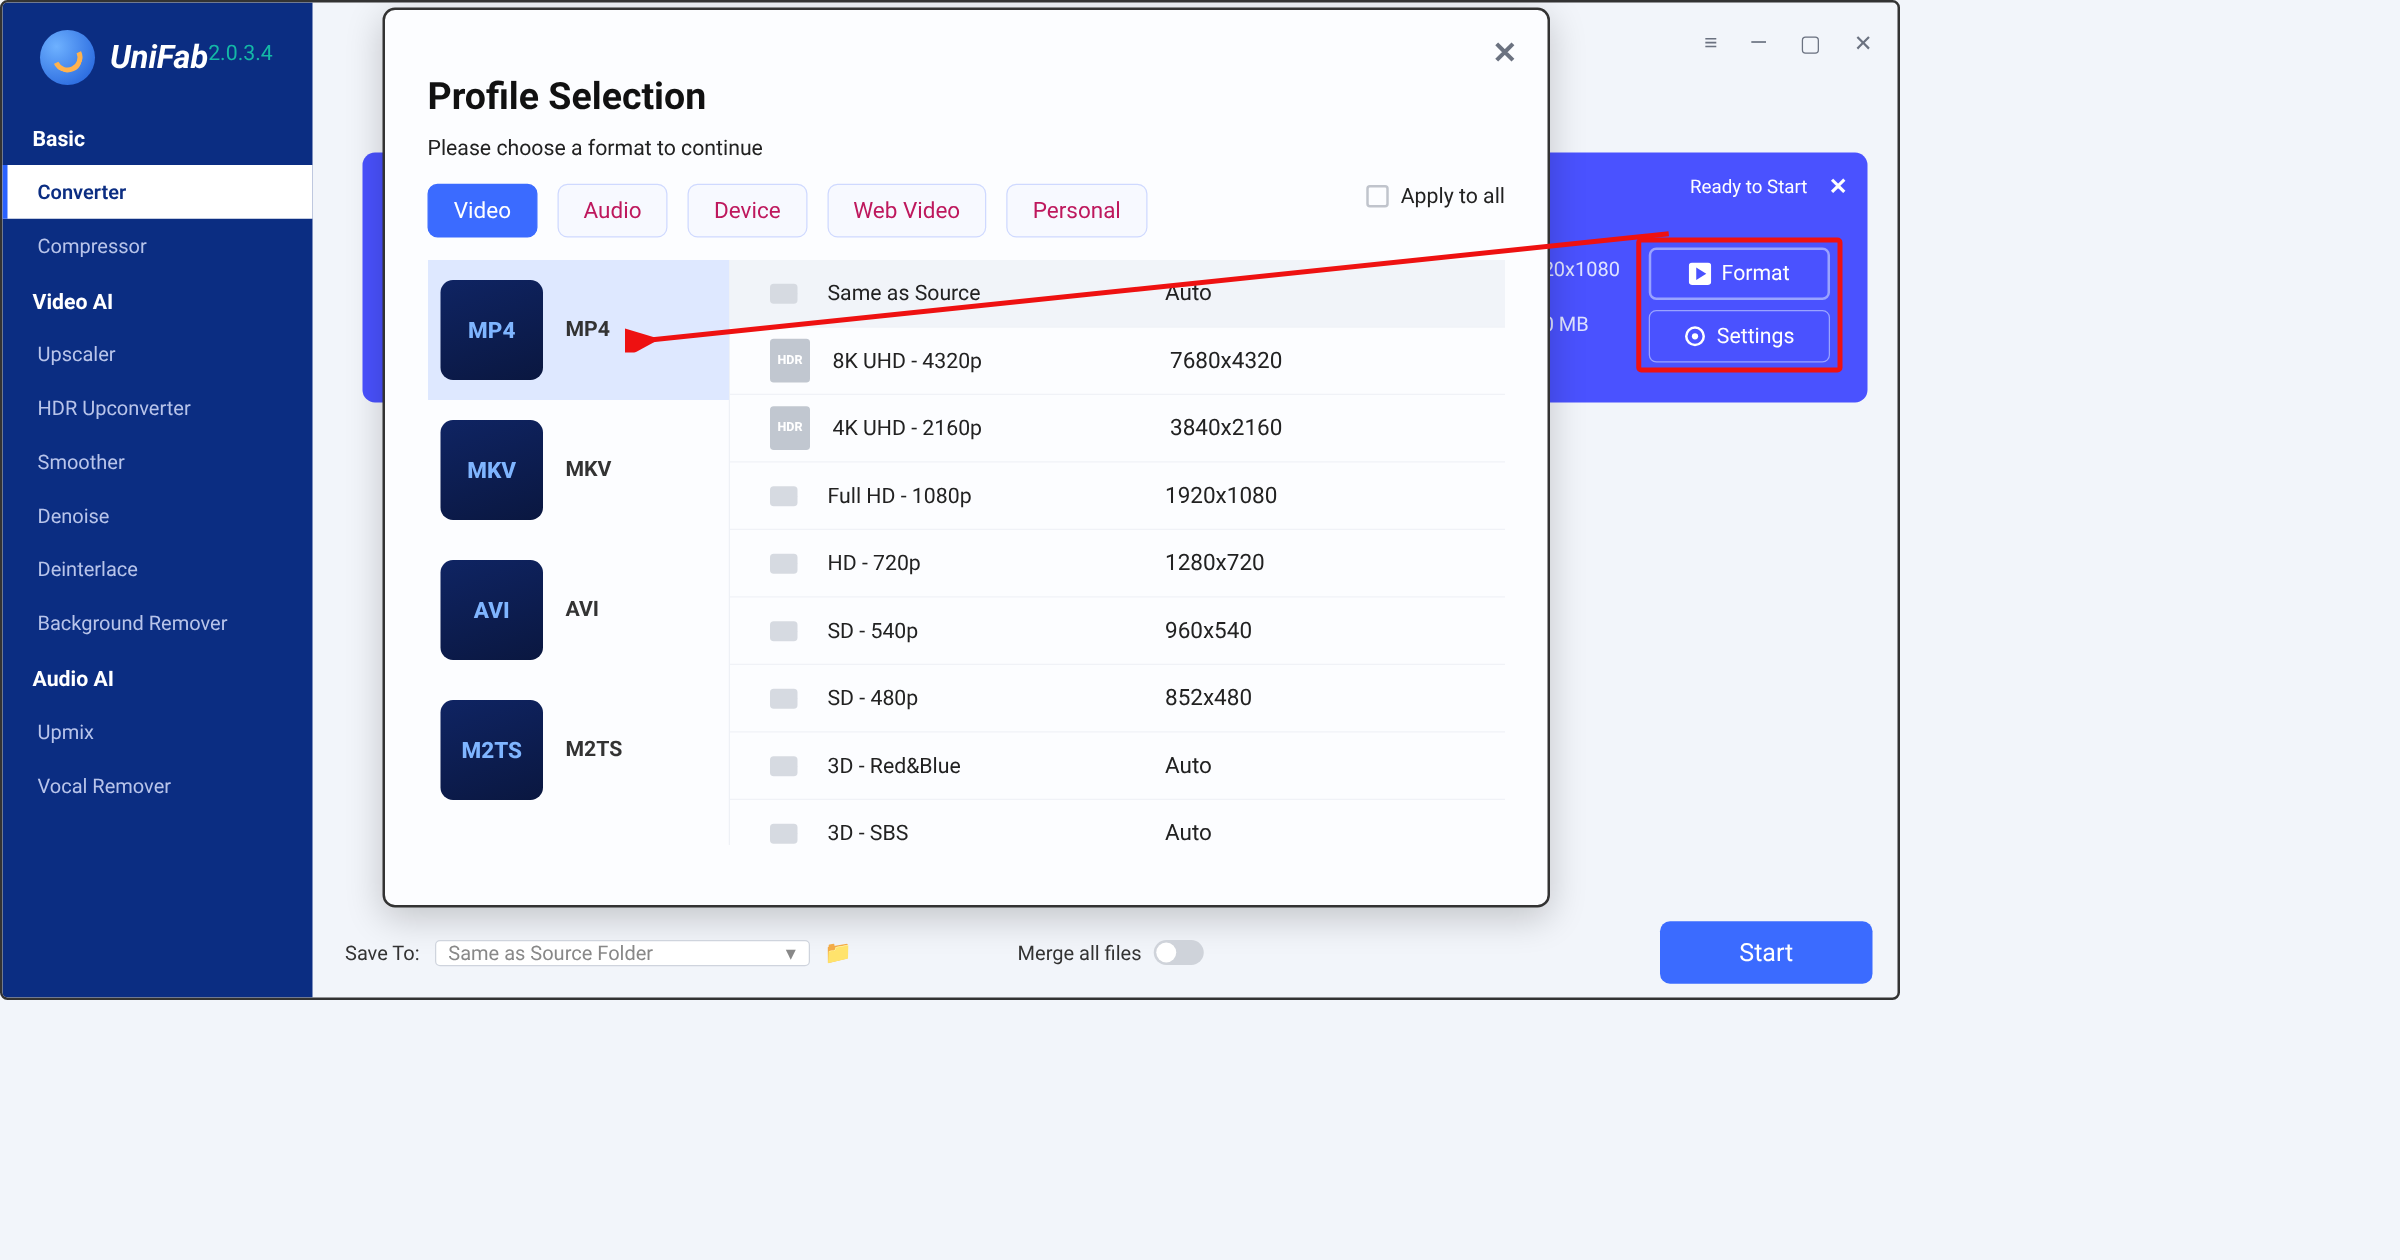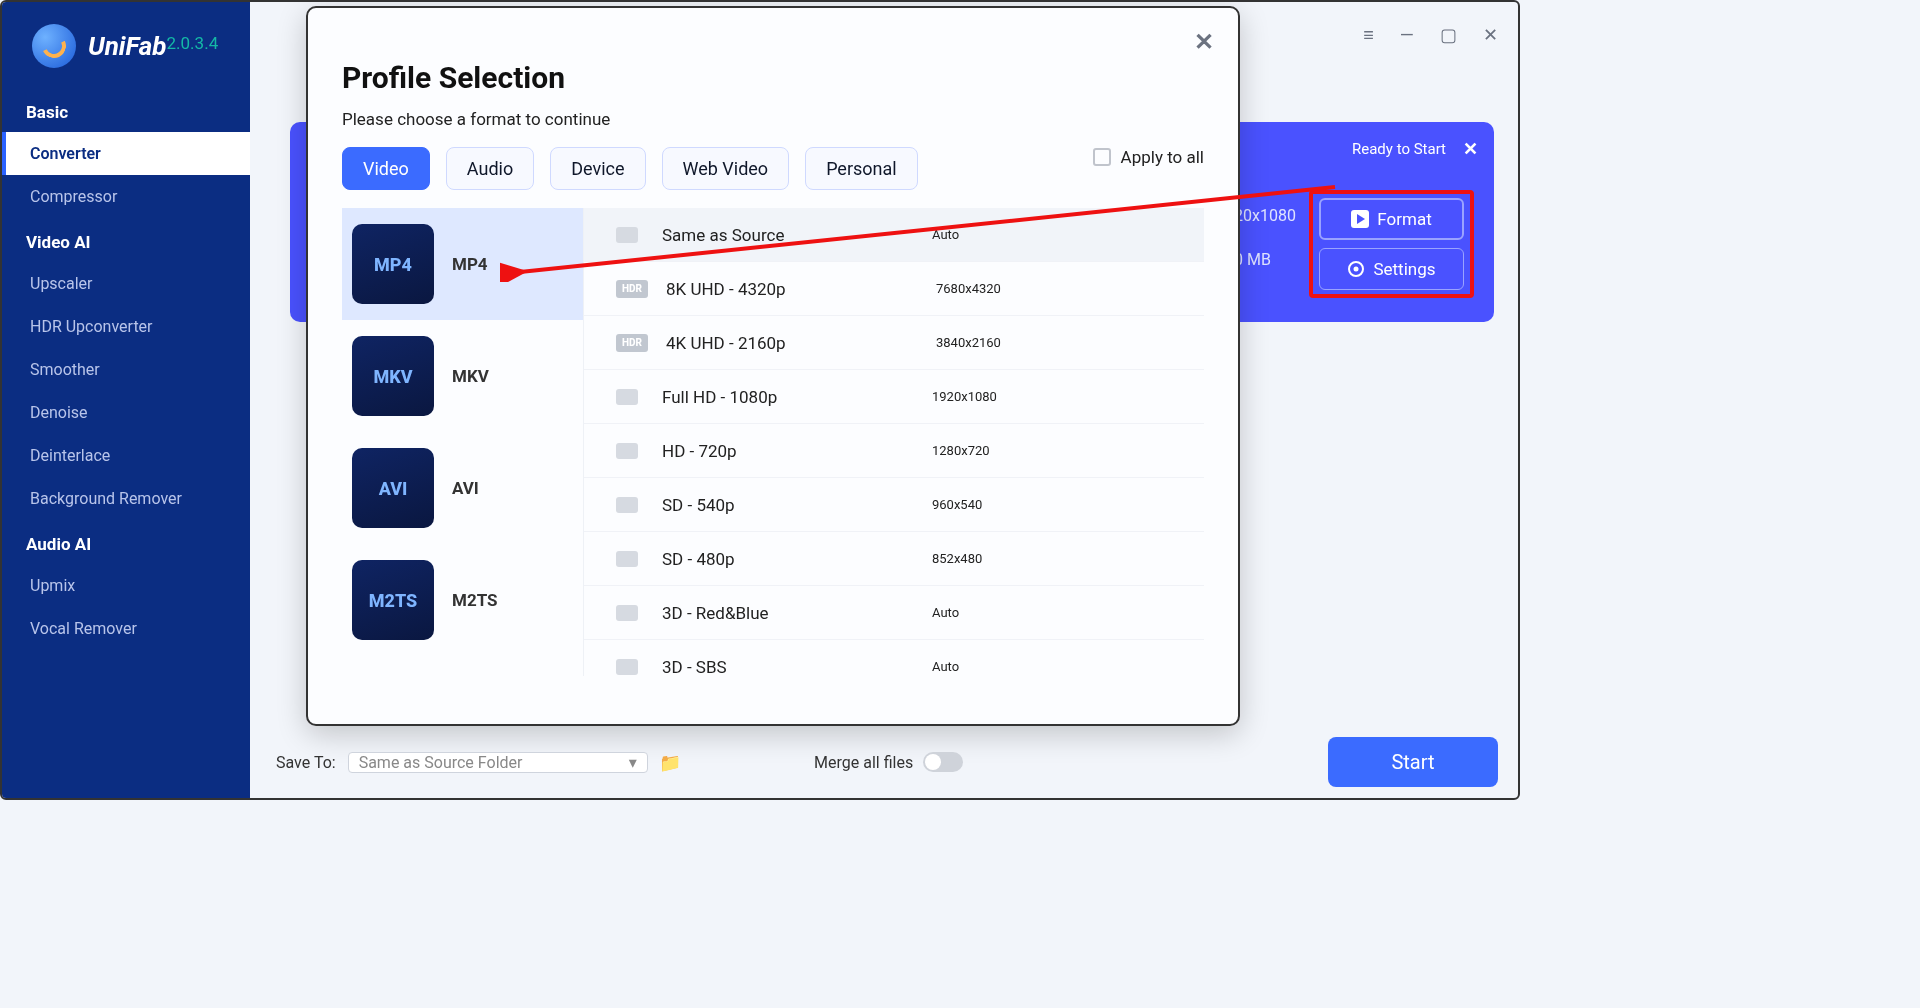--- a/index.html
+++ b/index.html
@@ -36,39 +36,39 @@
 .btn-outline.settings-btn { border:1px solid #9aa3ff; }
 .btn-outline .ico{width:18px;height:18px;display:inline-flex;align-items:center;justify-content:center;}
 
 
 .modal { position: absolute; top: 4px; left: 56px; width: 934px; height: 720px; background: #fcfdff; border: 2px solid #333; border-radius: 10px; box-shadow: 0 8px 30px rgba(0,0,0,.2); overflow:hidden;}
 .modal-close { position:absolute; top:20px; right:24px; font-size:24px; color:#6b7280; cursor:pointer; font-weight:700;}
 .modal-inner { padding: 52px 34px 0; height:100%; display:flex; flex-direction:column;}
 .modal-title { font-size: 30px; font-weight: 700; color:#111; }
 .modal-sub { font-size: 17px; color:#222; margin: 14px 0 18px; }
 .tab-row { display:flex; gap:16px; align-items:flex-start; }
-.tab { padding: 10px 20px; border:1px solid #cfd9ff; border-radius:8px; font-size:18px; color:#0f172a; background:#f7f9ff; cursor:pointer;}
+.tab { padding: 10px 20px; border:1px solid #cfd9ff; border-radius:8px; font-size:18px; color:#be185d; background:#f7f9ff; cursor:pointer;}
 .tab.active { background:#3b6bff; color:#fff; border-color:#3b6bff;}
 .apply { margin-left:auto; display:flex; align-items:center; gap:10px; font-size:17px; color:#222;}
 .apply .chk{width:18px;height:18px;border:2px solid #c0c4cc;border-radius:3px;}
 
 .lists { display:flex; margin-top:18px; height: calc(100% - 196px); }
 .format-col { width:242px; overflow-y:auto; border-right:1px solid #eef1f6;}
 .format-item { display:flex; gap:18px; align-items:center; padding:16px 10px; cursor:pointer;}
 .format-item.active { background:#dee8ff;}
 .format-thumb { width:82px; height:80px; border-radius:10px; background:linear-gradient(160deg,#0f2463,#0a1740); color:#7fb5ff; display:flex; flex-direction:column; align-items:center; justify-content:center; font-weight:800; font-size:18px; position:relative;}
 .format-label { font-weight:700; font-size:17px; color:#333;}
 .profile-col { flex:1; overflow-y:auto;}
 .profile-row { display:flex; align-items:center; height:54px; border-bottom:1px solid #f0f2f7; padding:0 20px 0 32px; cursor:pointer;}
 .profile-row.sel { background:#f1f4f9;}
 .badge-cam { width:22px; height:16px; background:#d6dae1; border-radius:3px; margin-right:24px; position:relative;}
 .badge-cam::after{content:'';position:absolute;right:-5px;top:3px;border:5px solid transparent;border-left-color:#d6dae1;}
-.badge-hdr { width:32px; height:18px; background:#c1c7d0; color:#fff; font-size:10px; font-weight:800; display:inline-flex; align-items:center; justify-content:center; border-radius:3px; margin-right:18px;}
+.badge-hdr { width:32px; height:35px; background:#c1c7d0; color:#fff; font-size:10px; font-weight:800; display:inline-flex; align-items:center; justify-content:center; border-radius:3px; margin-right:18px;}
 .profile-name { width:270px; font-size:17px; color:#222;}
-.profile-res { font-size:13px; color:#222;}
+.profile-res { font-size:18px; color:#222;}
 
 
 .arrow-line { position:absolute; pointer-events:none; z-index: 50; }
 
 
 .bottom-bar { position:absolute; left:26px; right:20px; bottom:16px; height:40px; display:flex; align-items:center; gap:12px; color:#333; font-size:16px;}
 .saveto-select { flex:0 0 300px; height:21px; border:1px solid #cfd4dd; border-radius:4px; padding:0 10px; color:#888; display:flex; align-items:center; justify-content:space-between; background:#fff;}
 .folder-ico{color:#808692;font-size:18px;}
 .merge { margin-left:120px; display:flex; align-items:center; gap:10px;}
 .toggle { width:40px; height:20px; background:#cfd3da; border-radius:20px; position:relative;}

